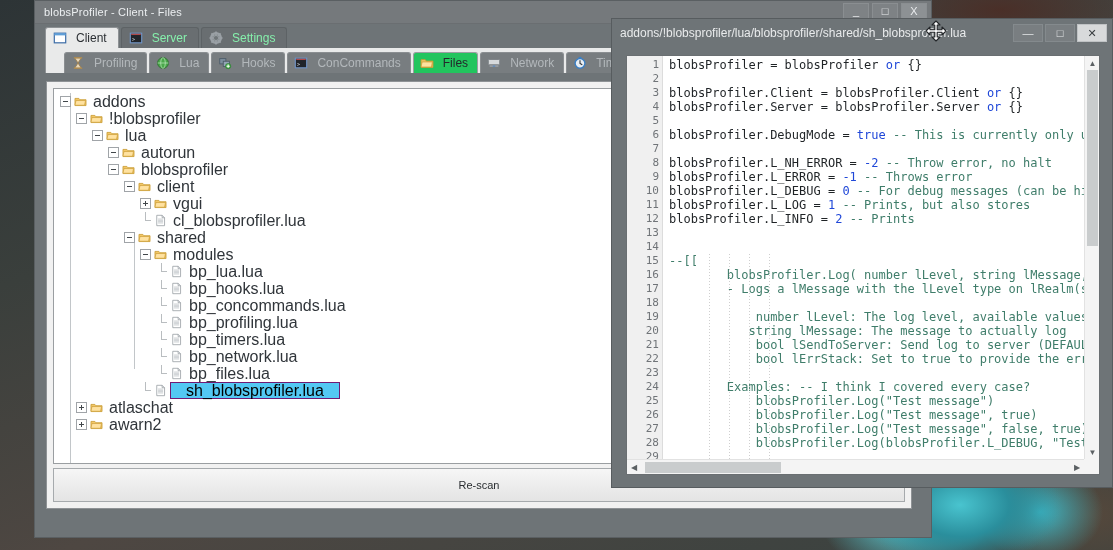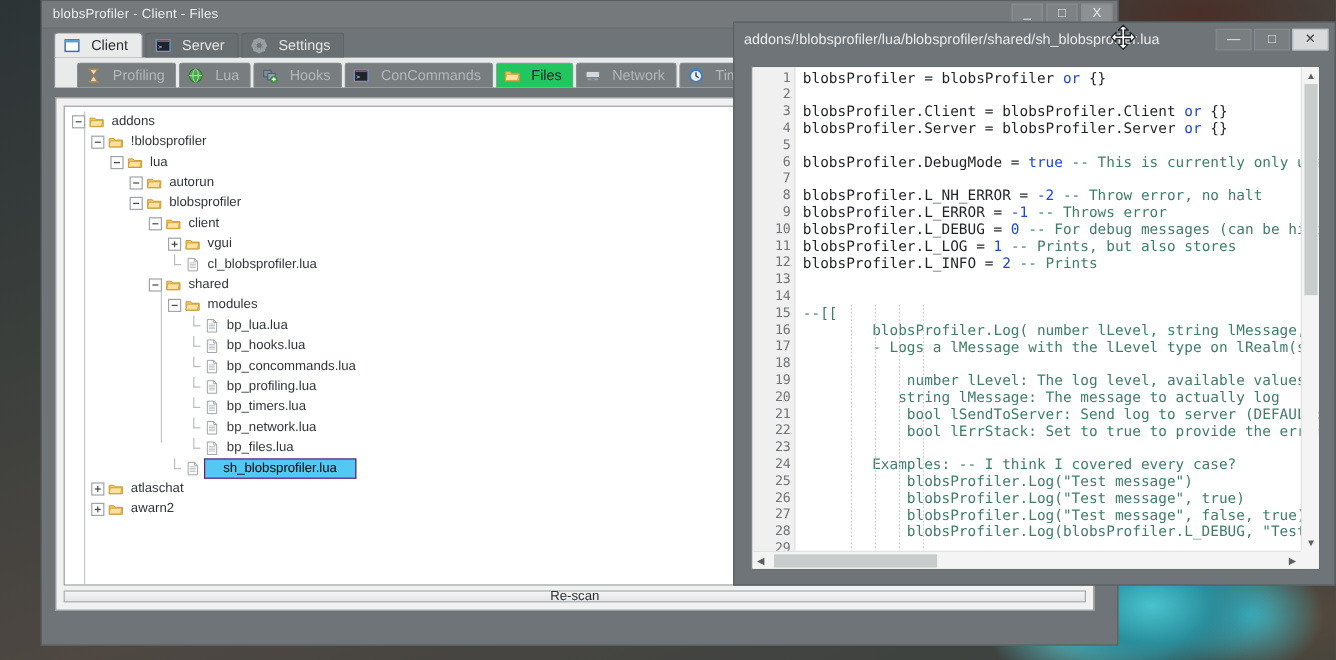--- a/index.html
+++ b/index.html
@@ -52,21 +52,21 @@
   
   #toplevel-tabs {
     height: 24px; padding-left: 10px; display: flex; align-items: flex-end;
     background: #6e7477;
   }
   .tl-tab {
     height: 21px; display: flex; align-items: center; gap: 5px;
     padding: 0 11px 0 7px; margin-right: 2px;
     border: 1px solid #5d6265; border-bottom: none;
     border-top-left-radius: 3px; border-top-right-radius: 3px;
-    background: #696e71; color: #e5e5e5; font-size: 12px;
+    background: #696e71; color: #86efac; font-size: 12px;
     box-sizing: border-box;
   }
   .tl-tab.active { background: #e9eaea; color: #2b2f33; border-color: #8e9295; }
 
   
   #sub-tabs {
     height: 25px; margin: 0 10px; padding-left: 18px;
     display: flex; align-items: flex-end;
     background: #e9eaea;
     border-left: 1px solid #8e9295; border-right: 1px solid #8e9295;
@@ -94,21 +94,21 @@
     flex: 1; margin: 6px 6px 0 6px; background: #ffffff;
     border: 1px solid #9a9ea1; position: relative; overflow: hidden;
     box-sizing: border-box;
   }
   #tree-scroll {
     position: absolute; left: 0; top: 0; right: 0; bottom: 0;
     overflow: hidden; padding: 4px 0 0 0;
   }
   .trow {
     height: 17px; display: flex; align-items: center;
-    font-size: 11px; color: #30353a; white-space: nowrap;
+    font-size: 16px; color: #30353a; white-space: nowrap;
     font-family: "Liberation Sans", sans-serif;
     position: relative;
   }
   .tspacer { flex: 0 0 auto; }
   .toggle {
     width: 11px; height: 11px; box-sizing: border-box;
     border: 1px solid #a0a4a8; background: #fff;
     position: relative; flex: 0 0 auto; margin-right: 3px;
   }
   .toggle::before {
@@ -135,21 +135,21 @@
   .ico { flex: 0 0 auto; margin-right: 4px; display: block; }
   .tlabel { padding: 0 2px; line-height: 15px; }
   .trow.selected .tlabel {
     background: #53c8f3; border: 1px solid #701a75; color: #000000;
     padding: 0 15px; margin: 0 -1px;
   }
 
   
   .rail { position: absolute; top: 0; bottom: 0; width: 1px; background: #c2c6c9; }
 
-  #rescan-wrap { height: 20px; padding: 4px 6px 6px 6px; box-sizing: border-box; }
+  #rescan-wrap { height: 44px; padding: 4px 6px 6px 6px; box-sizing: border-box; }
   #rescan-btn {
     width: 100%; height: 100%;
     background: linear-gradient(#f6f6f6, #e4e4e4);
     border: 1px solid #a6aaad;
     color: #2a2e31; font-size: 11px;
     display: flex; align-items: center; justify-content: center;
     box-sizing: border-box;
   }
 
   

